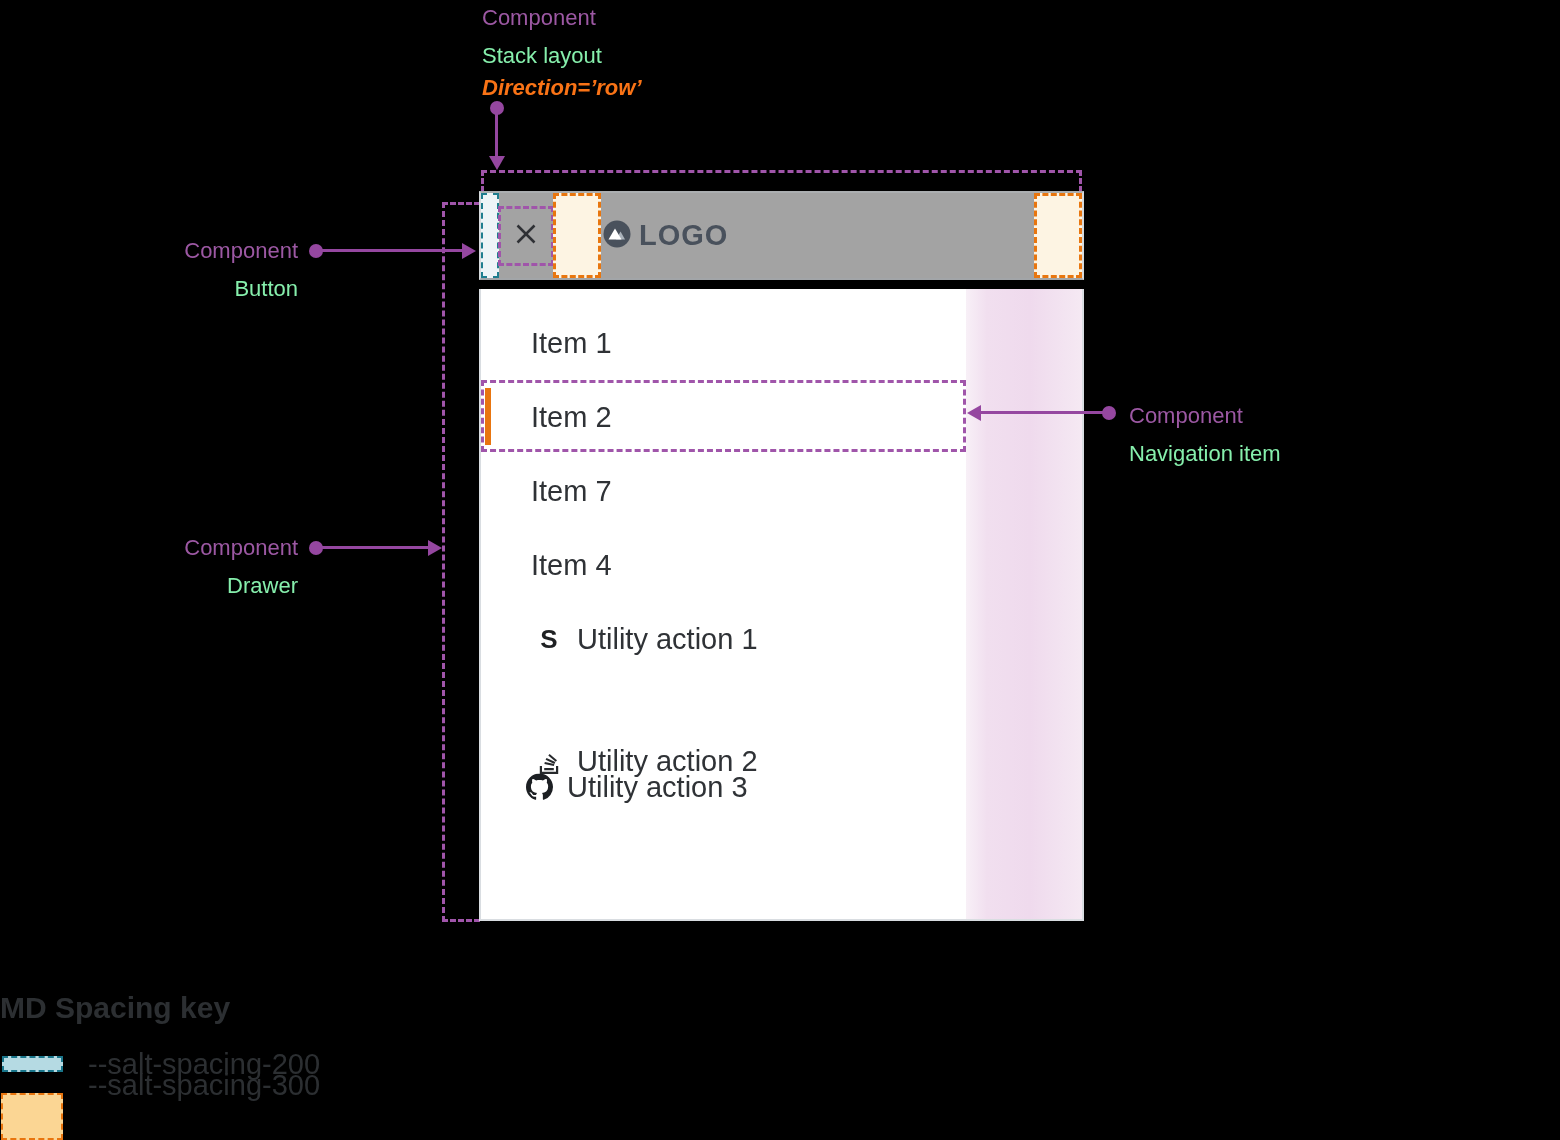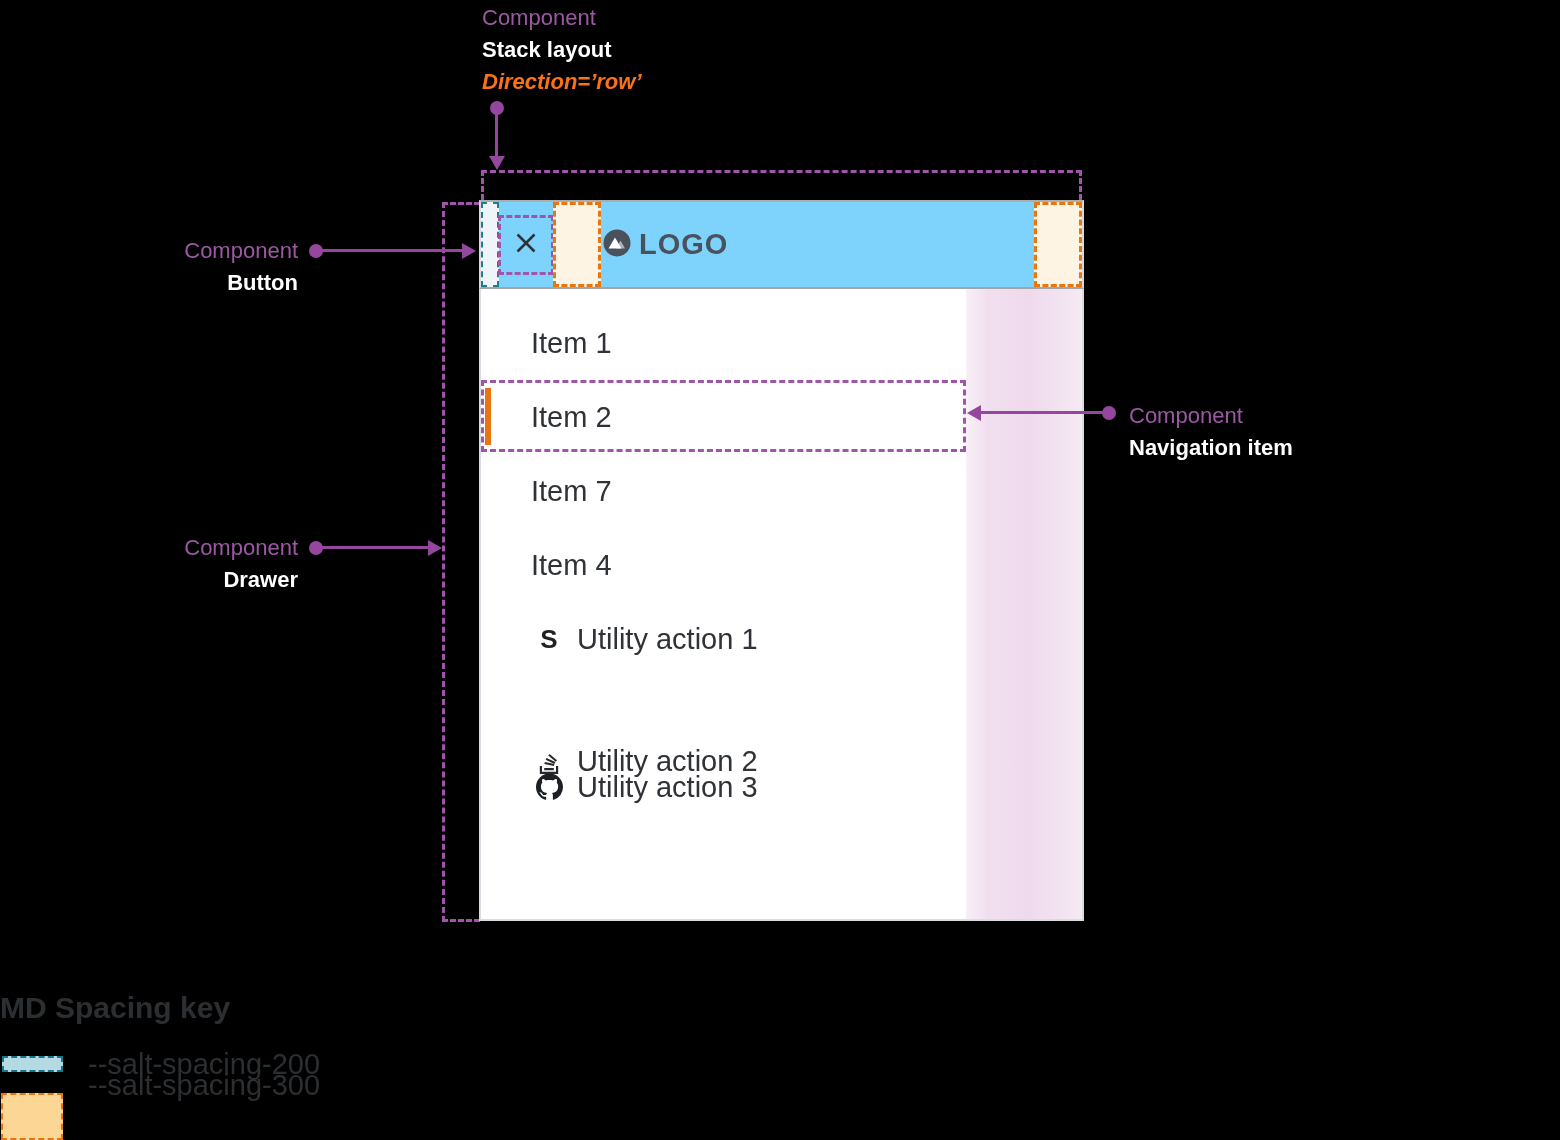--- a/index.html
+++ b/index.html
@@ -2,21 +2,21 @@
 <html><head>
 <meta charset="utf-8">
 <style>
   html,body{margin:0;padding:0;background:#000;}
   #canvas{position:relative;width:1395px;height:1140px;background:#000;overflow:hidden;
           font-family:"Liberation Sans",sans-serif;}
   .abs{position:absolute;}
 
   
   .anno{position:absolute;color:#9c58a3;font-size:22px;line-height:32px;z-index:6;white-space:nowrap;}
-  .anno .bold{font-weight:bold;color:#ffffff;}
+  .anno .bold{font-weight:normal;color:#86efac;margin-top:6px;}
   .anno .italic{font-style:italic;font-weight:bold;color:#f97316;}
   .anno.right{text-align:right;}
   .anno-stack{left:482px;top:2px;}
   .anno-button{left:140px;top:235px;width:158px;}
   .anno-drawer{left:140px;top:532px;width:158px;}
   .anno-nav{left:1129px;top:400px;}
 
   
   .dot{position:absolute;width:14px;height:14px;border-radius:50%;background:#9547a0;z-index:6;}
   .hline{position:absolute;height:3px;background:#9547a0;z-index:6;}
@@ -28,21 +28,21 @@
 
   
   .stack-outline{left:481px;top:170px;width:601px;height:30px;
     border-top:3px dashed #a055aa;border-left:3px dashed #a055aa;border-right:3px dashed #a055aa;
     box-sizing:border-box;z-index:1;}
   .drawer-line-left{left:442px;top:202px;width:0;height:720px;border-left:3px dashed #a055aa;z-index:1;}
   .drawer-line-top{left:442px;top:202px;width:38px;height:0;border-top:3px dashed #a055aa;z-index:1;}
   .drawer-line-bottom{left:442px;top:919px;width:38px;height:0;border-top:3px dashed #a055aa;z-index:1;}
 
   
-  .hdr{left:479px;top:200px;width:605px;height:89px;background:#7dd3fc;box-sizing:border-box;
+  .hdr{left:479px;top:191px;width:605px;height:89px;background:#a3a3a3;box-sizing:border-box;
        border-top:2px solid #abaeb0;border-bottom:2px solid #a2a5a8;
        border-left:2px solid #d6dadd;border-right:2px solid #d6dadd;z-index:2;text-align:center;}
   .bodyPanel{left:479px;top:289px;width:605px;height:632px;background:#fff;box-sizing:border-box;
        border-left:2px solid #d9dde1;border-right:2px solid #d9dde1;border-bottom:2px solid #d9dde1;z-index:2;}
   .pink{position:absolute;right:0;top:0;width:116px;height:100%;
        background:linear-gradient(90deg,#f8f0f7 0%,#f1dfef 18%,#efdaed 55%,#f5e9f3 100%);}
 
   .strip-teal{position:absolute;left:0;top:0;width:18px;height:85px;background:#eef4f7;
        border:2px dashed #1f7e8f;box-sizing:border-box;}
   .btn-box{position:absolute;left:17px;top:13px;width:56px;height:60px;border:3px dashed #a055aa;
@@ -166,21 +166,21 @@
         <svg width="24" height="26" viewBox="0 0 24 26" fill="#26292c">
           <path d="M19 23.2v-5.8h2.2v8H2.8v-8H5v5.8z"></path>
           <path d="M7.2 19.6h9.6v2.1H7.2z"></path>
           <path d="M7.4 15.5l9.5 2 .4-2-9.5-2z"></path>
           <path d="M8.6 11.3l8.8 4.1.9-1.9-8.8-4.1z"></path>
           <path d="M11.3 7.1l7.4 6.2 1.3-1.6-7.4-6.2z"></path>
         </svg>
       </span>
       <span>Utility action 2</span>
     </div>
-    <div class="row" style="left:54px;top:498px;">
+    <div class="row" style="left:44px;top:498px;">
       <span class="ic">
         <svg width="27" height="27" viewBox="0 0 16 16" fill="#1c1f23">
           <path d="M8 0C3.58 0 0 3.58 0 8c0 3.54 2.29 6.53 5.47 7.59.4.07.55-.17.55-.38 0-.19-.01-.82-.01-1.49-2.01.37-2.53-.49-2.69-.94-.09-.23-.48-.94-.82-1.13-.28-.15-.68-.52-.01-.53.63-.01 1.08.58 1.23.82.72 1.21 1.87.87 2.33.66.07-.52.28-.87.51-1.07-1.78-.2-3.64-.89-3.64-3.95 0-.87.31-1.59.82-2.15-.08-.2-.36-1.02.08-2.12 0 0 .67-.21 2.2.82.64-.18 1.32-.27 2-.27s1.36.09 2 .27c1.53-1.04 2.2-.82 2.2-.82.44 1.1.16 1.92.08 2.12.51.56.82 1.27.82 2.15 0 3.07-1.87 3.75-3.65 3.95.29.25.54.73.54 1.48 0 1.07-.01 1.93-.01 2.2 0 .21.15.46.55.38A8.01 8.01 0 0 0 16 8c0-4.42-3.58-8-8-8z"></path>
         </svg>
       </span>
       <span>Utility action 3</span>
     </div>
   </div>
 
   <div class="abs lg-title">MD Spacing key</div>

